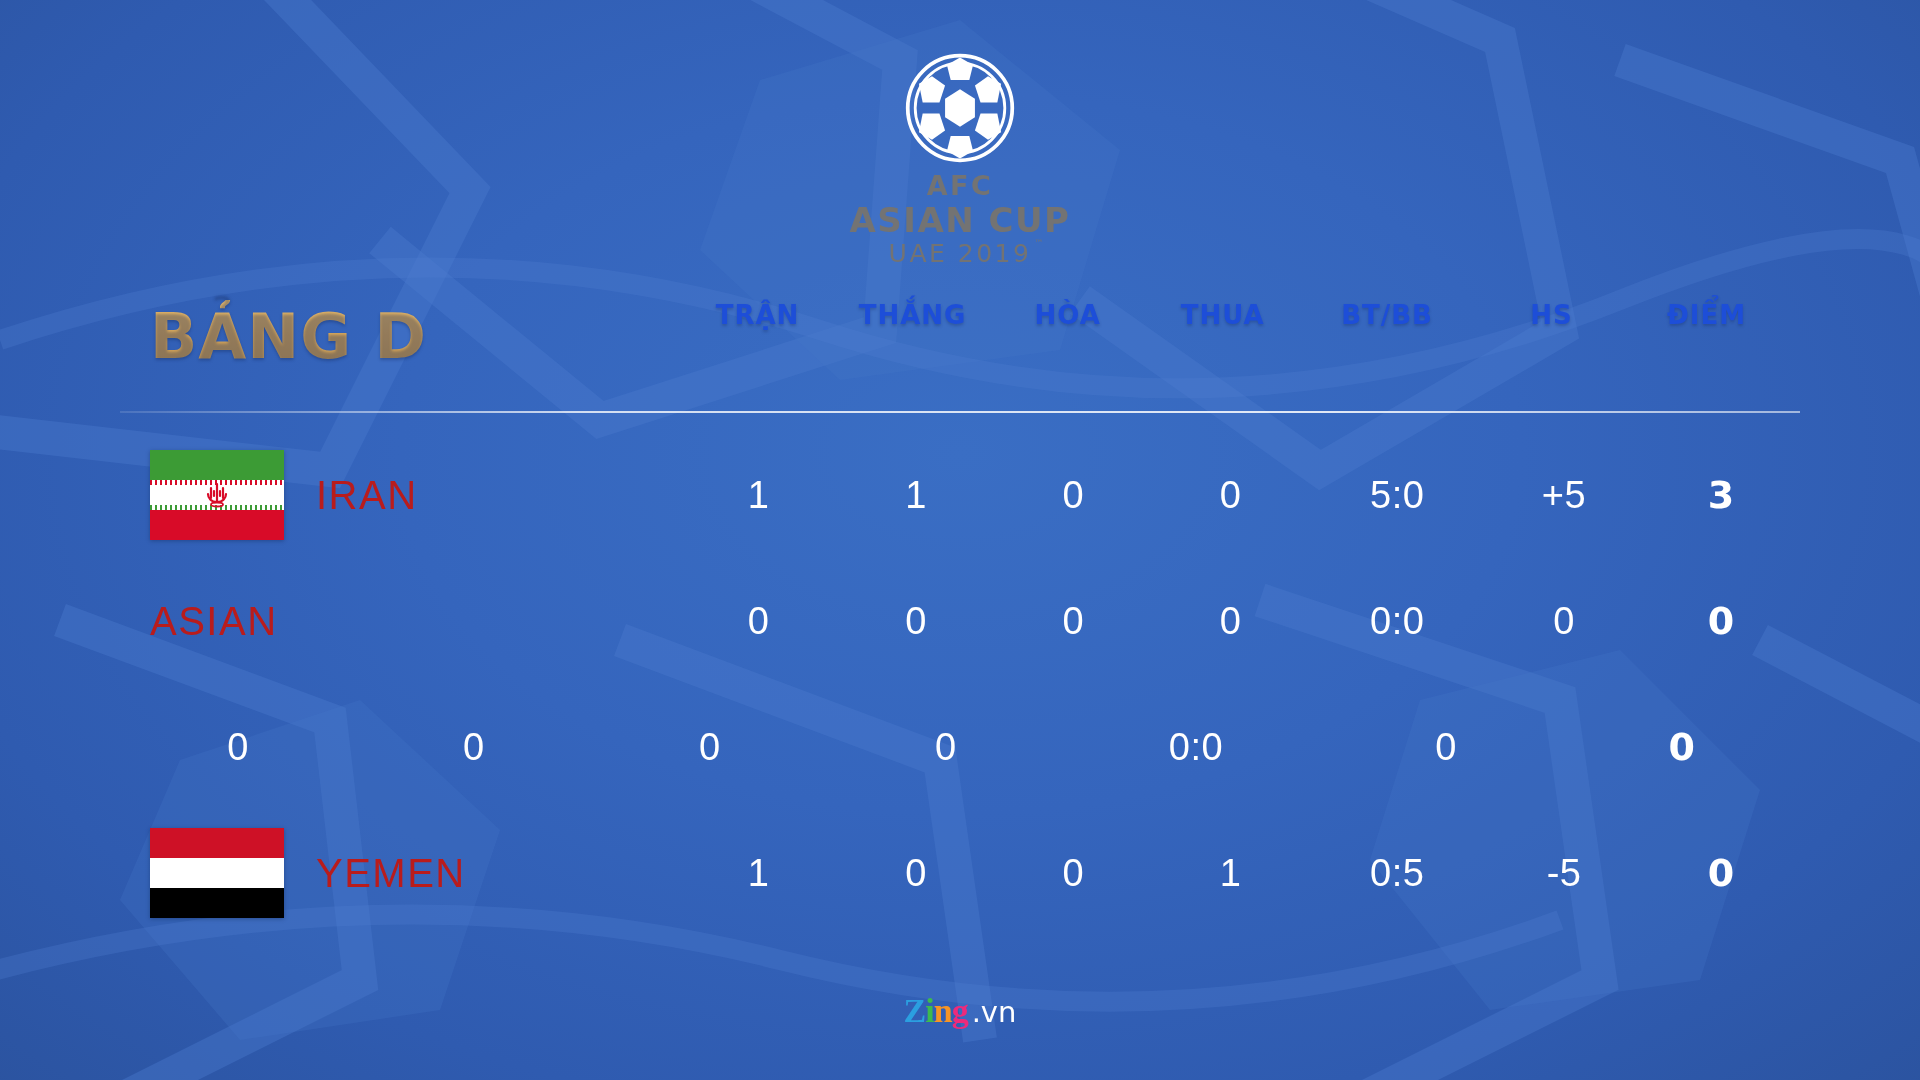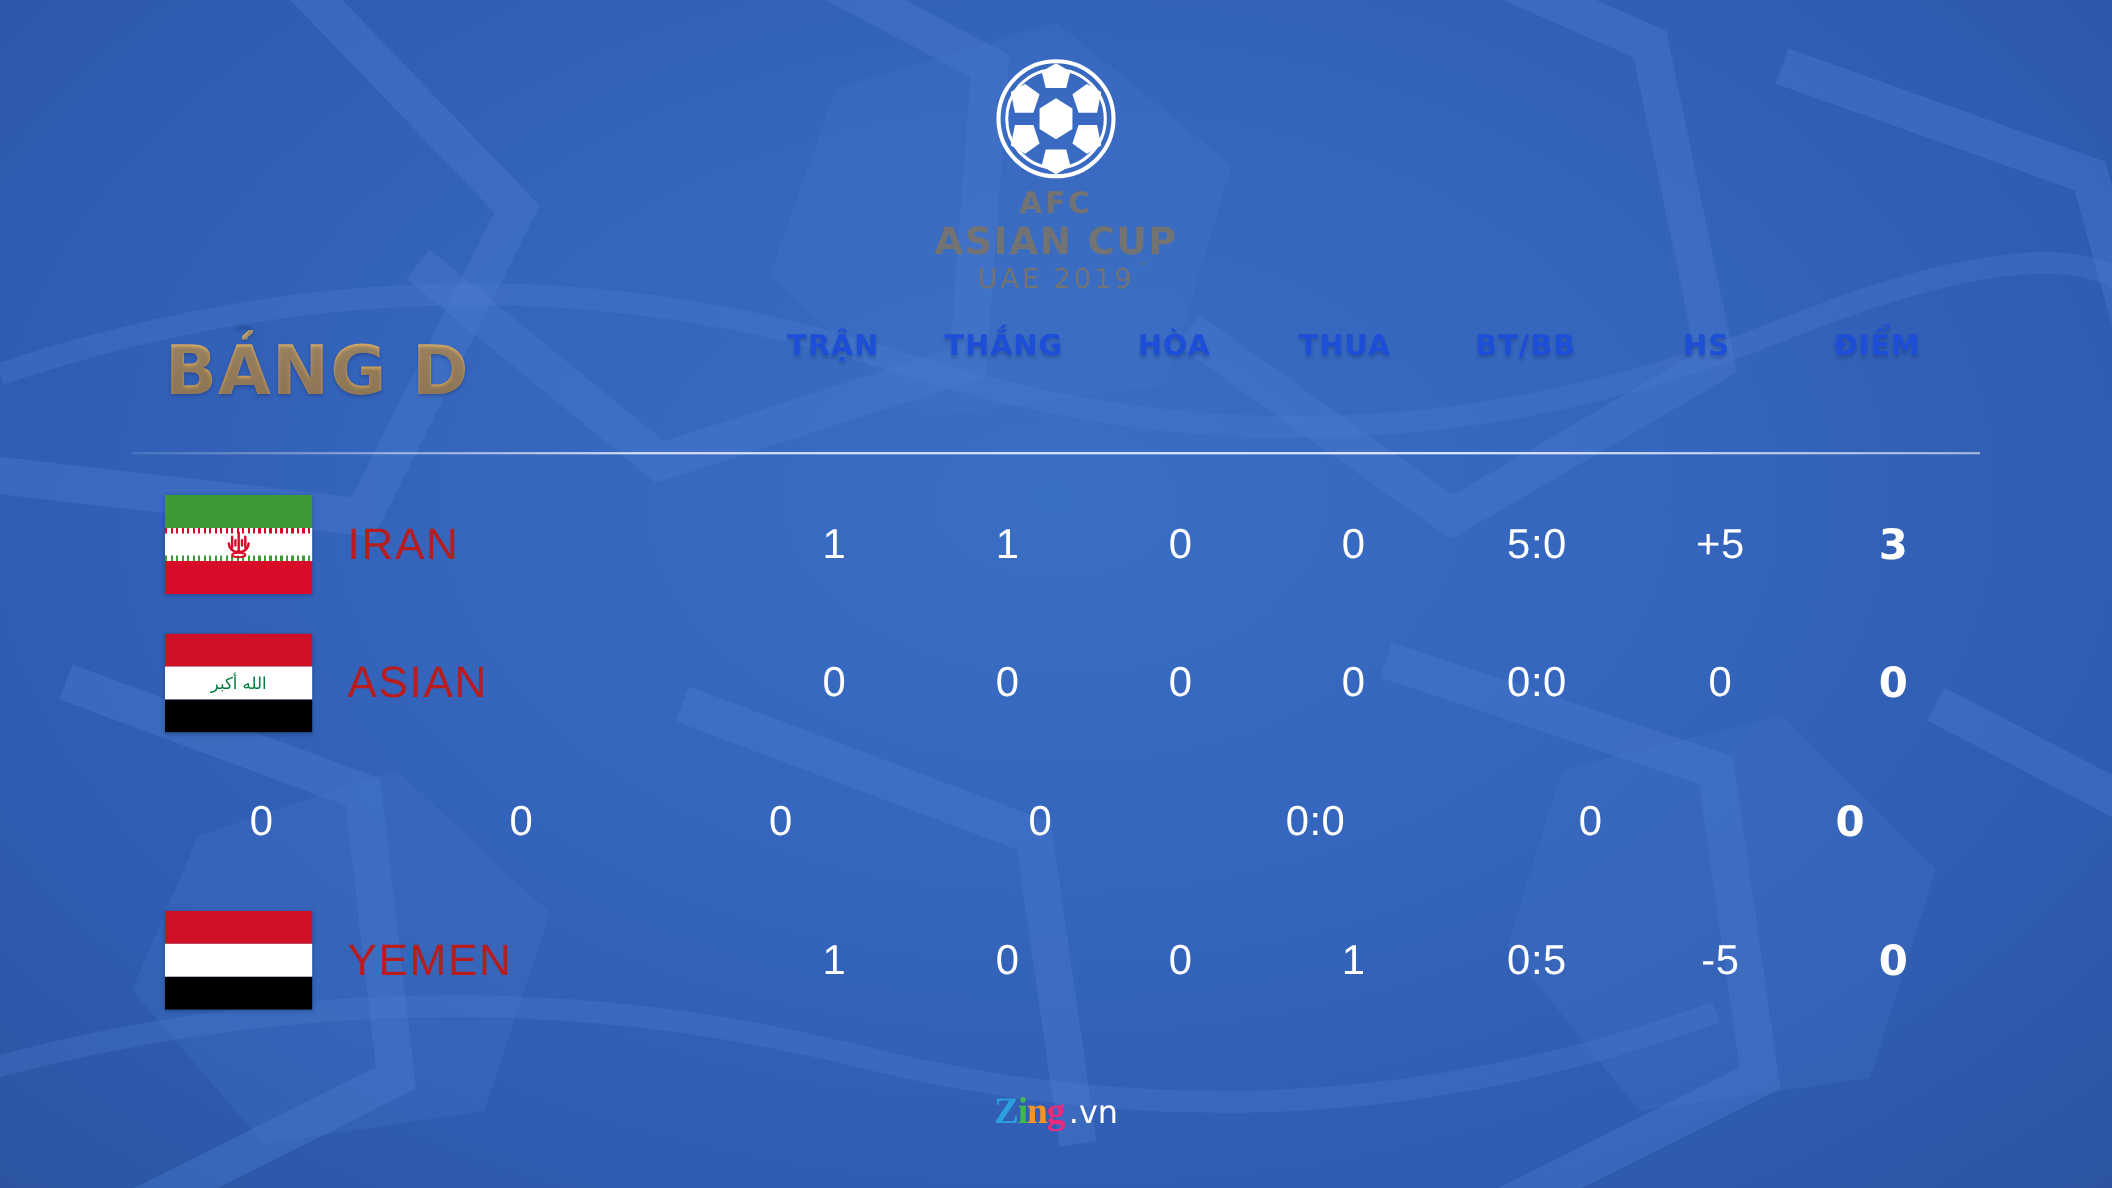--- a/index.html
+++ b/index.html
@@ -241,26 +241,20 @@
     <div class="cell">1</div>
     <div class="cell">0</div>
     <div class="cell">0</div>
     <div class="cell wide">5:0</div>
     <div class="cell">+5</div>
     <div class="cell points">3</div>
   </div>
 
   <div class="row">
     <div class="team-cell">
-      <div class="flag flag-iraq">
-        <div class="s s1"></div>
-          <div class="s s2"></div>
-          <div class="s s3"></div>
-        <div class="script">الله أكبر</div>
-      </div>
       <div class="team-name">ASIAN</div>
     </div>
     <div class="cell">0</div>
     <div class="cell">0</div>
     <div class="cell">0</div>
     <div class="cell">0</div>
     <div class="cell wide">0:0</div>
     <div class="cell">0</div>
     <div class="cell points">0</div>
   </div>

